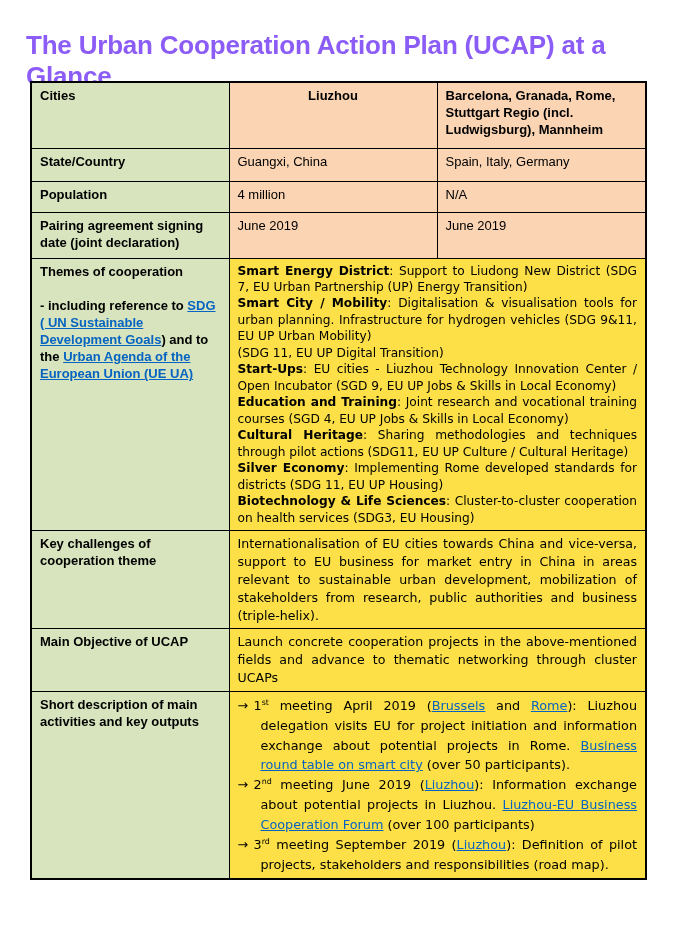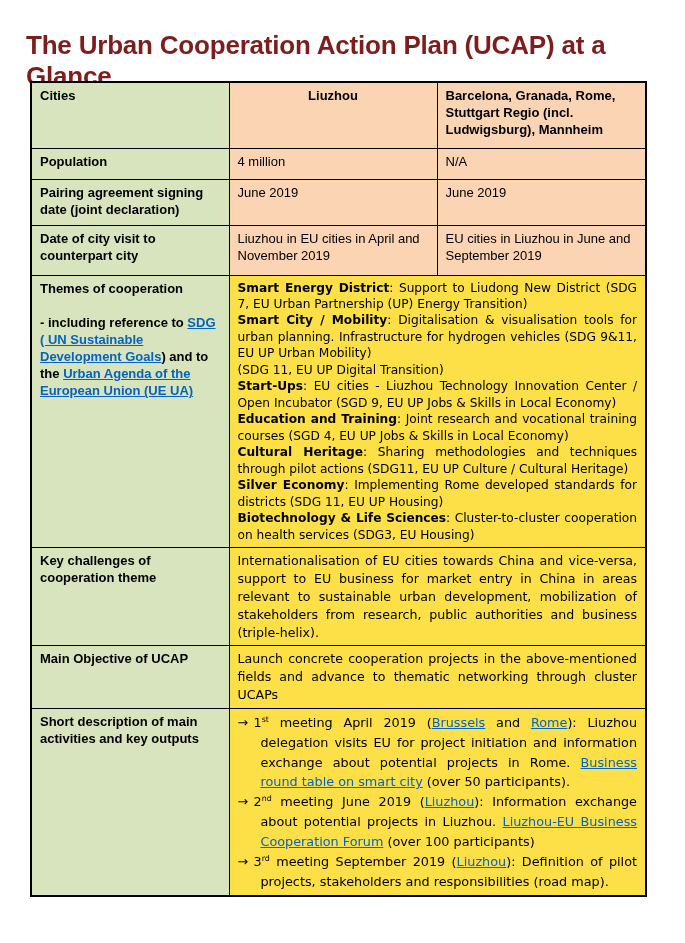--- a/index.html
+++ b/index.html
@@ -3,21 +3,21 @@
 <meta charset="utf-8">
 <style>
   html,body { margin:0; padding:0; }
   body {
     width:685px; height:943px; background:#ffffff; position:relative;
     font-family:"Liberation Sans", sans-serif; color:#000;
     overflow:hidden;
   }
   .title {
     position:absolute; left:26px; top:13px; width:640px;
-    font-size:26px; font-weight:bold; color:#7f1d1d;
+    font-size:26px; font-weight:bold; color:#8b5cf6;
     font-family:"Liberation Sans", sans-serif; letter-spacing:-0.2px;
   }
   table.ucap {
     position:absolute; left:30px; top:81px; width:615px;
     border-collapse:collapse; table-layout:fixed;
     border:2.5px solid #000;
   }
   td {
     border:1.5px solid #000; vertical-align:top;
     padding:4px 8px; font-size:13px; line-height:1.32;
@@ -61,39 +61,39 @@
       <col style="width:209px">
   </colgroup>
 
   <tbody>
       <tr class="h-header">
     <td class="lbl">Cities</td>
     <td class="dat center bold">Liuzhou</td>
     <td class="dat bold">Barcelona, Granada, Rome, Stuttgart Regio (incl. Ludwigsburg), Mannheim</td>
   </tr>
 
+  <tr class="h-state">
+    <td class="lbl">State/Country</td>
+    <td class="dat">Guangxi, China</td>
+    <td class="dat">Spain, Italy, Germany</td>
+  </tr>
 
   <tr class="h-pop">
     <td class="lbl">Population</td>
     <td class="dat">4 million</td>
     <td class="dat">N/A</td>
   </tr>
 
 
   <tr class="h-pairing">
     <td class="lbl">Pairing agreement signing date (joint declaration)</td>
     <td class="dat">June 2019</td>
     <td class="dat">June 2019</td>
   </tr>
 
-  <tr class="h-visit">
-    <td class="lbl">Date of city visit to counterpart city</td>
-    <td class="dat">Liuzhou in EU cities in April and November 2019</td>
-    <td class="dat">EU cities in Liuzhou in June and September 2019</td>
-  </tr>
 
   <tr class="h-themes">
     <td class="lbl">
       <p style="margin:0">Themes of cooperation</p>
       <p class="note"><span>- including reference to </span><a class="lnk">SDG ( UN Sustainable Development Goals</a><span>) and to the </span><a class="lnk">Urban Agenda of the European Union (UE UA)</a></p>
     </td>
     <td class="info themes-cell" colspan="2">
       <p><b>Smart Energy District</b><span>: Support to Liudong New District (SDG 7, EU Urban Partnership (UP) Energy Transition)</span></p>
       <p><b>Smart City / Mobility</b><span>: Digitalisation &amp; visualisation tools for urban planning. Infrastructure for hydrogen vehicles (SDG 9&amp;11, EU UP Urban Mobility)</span><br><span>(SDG 11, EU UP Digital Transition)</span></p>
       <p><b>Start-Ups</b><span>: EU cities - Liuzhou Technology Innovation Center / Open Incubator (SGD 9, EU UP Jobs &amp; Skills in Local Economy)</span></p>

